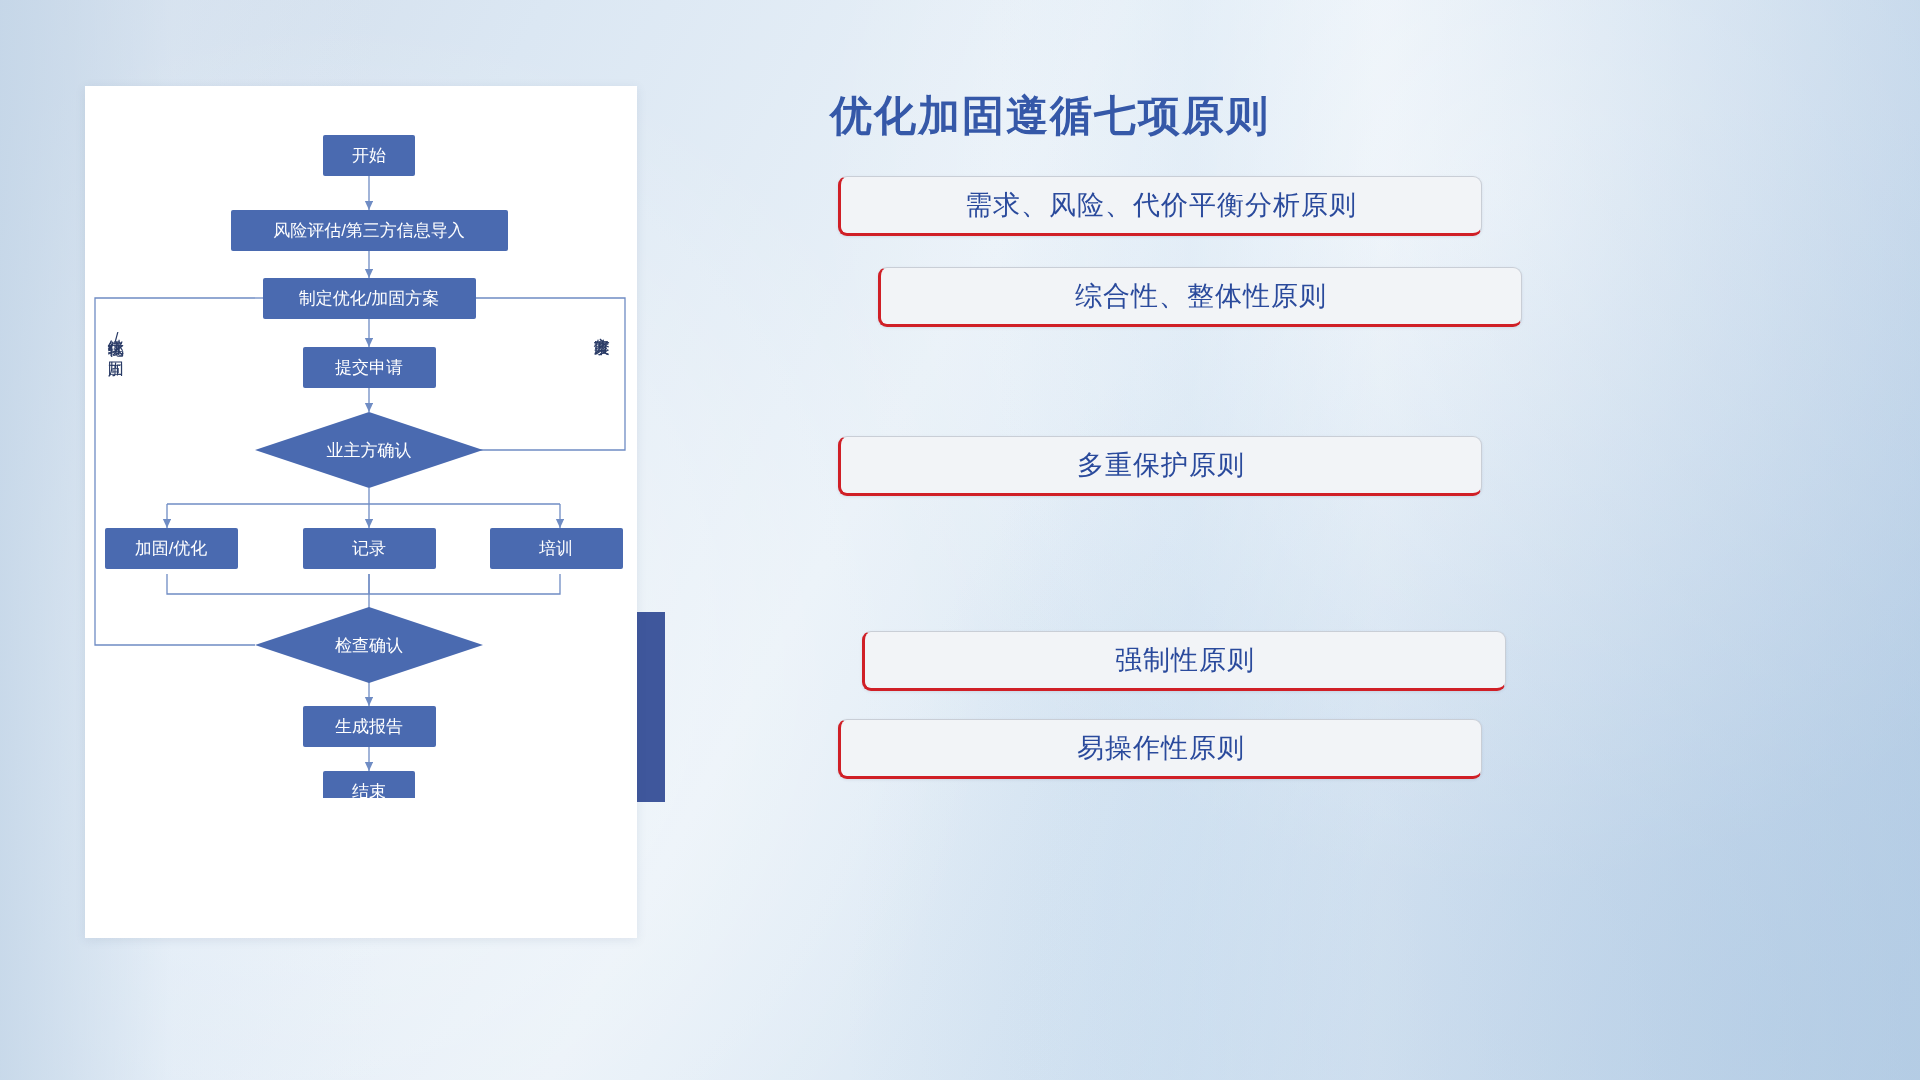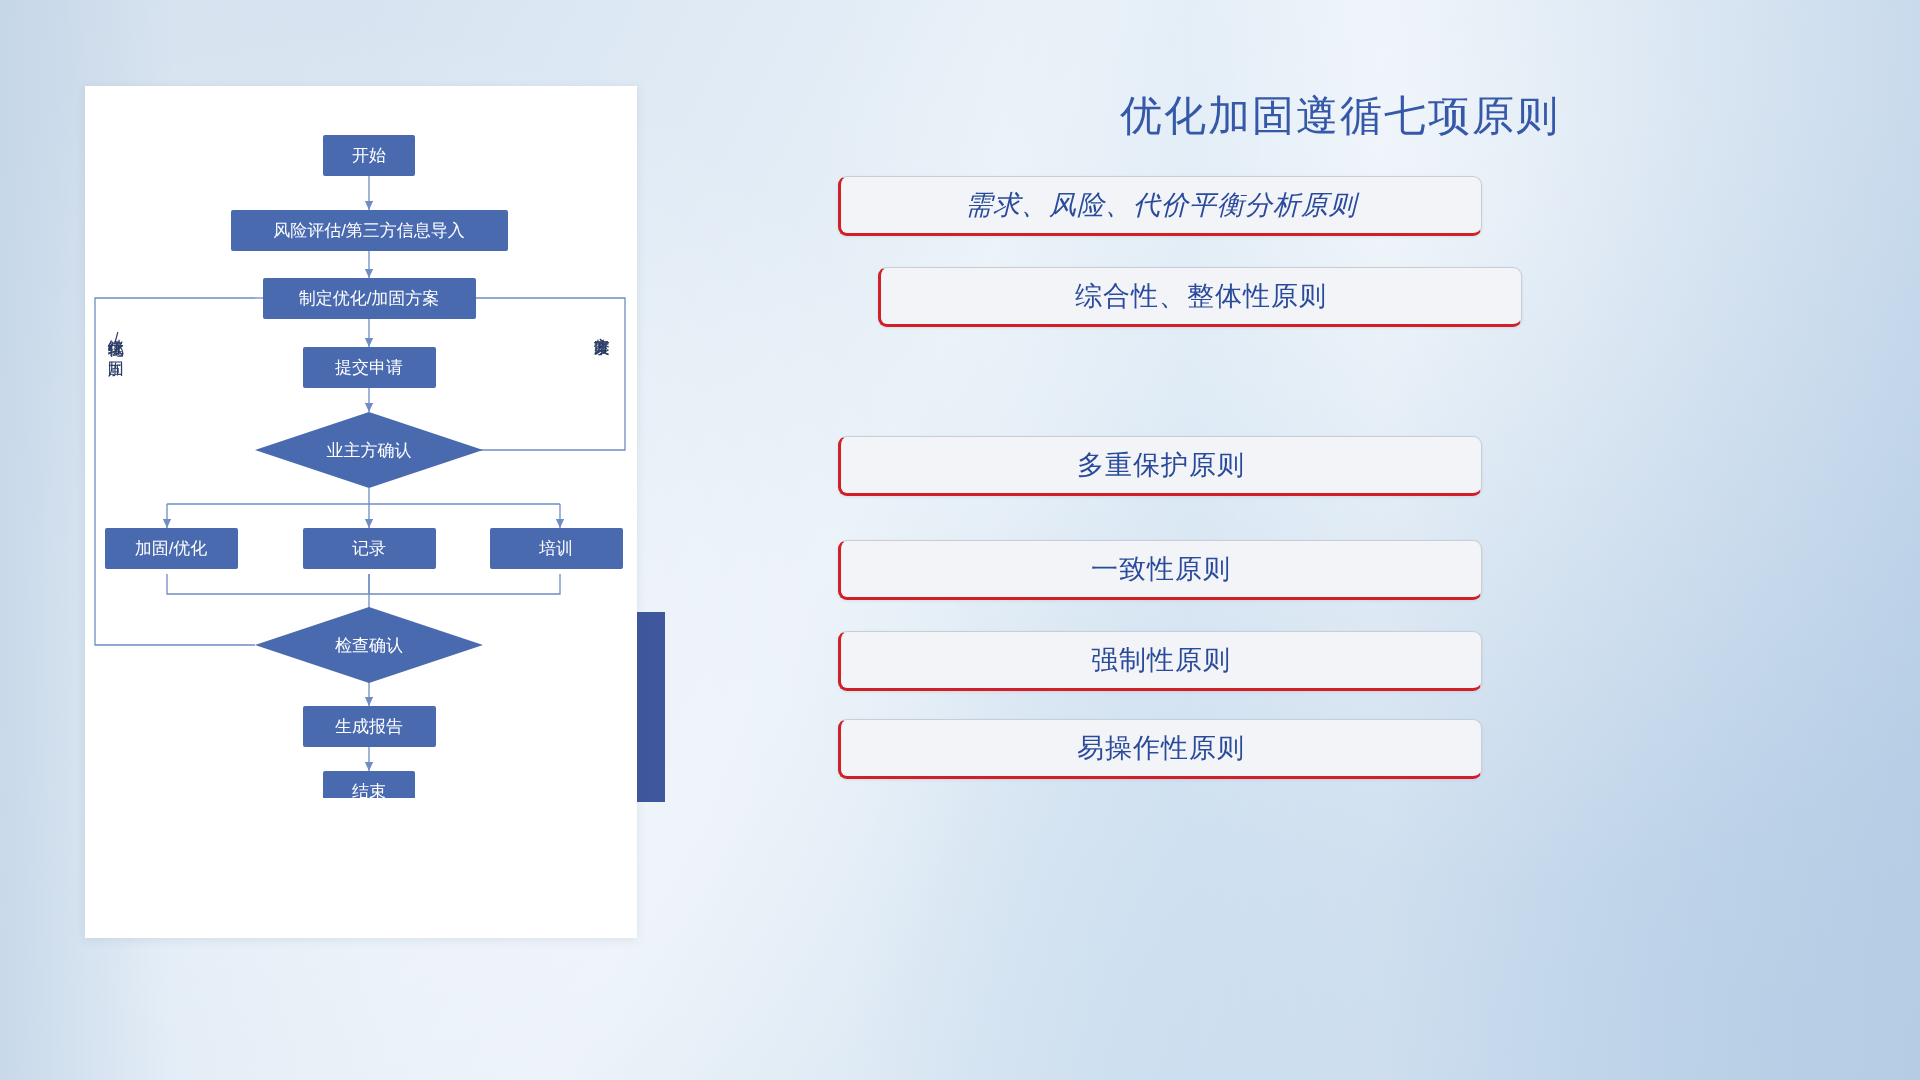--- a/index.html
+++ b/index.html
@@ -72,23 +72,22 @@
     left: 830px;
     top: 70px;
     width: 1020px;
     height: 760px;
   }
   #panel-title {
     position: absolute;
     left: 0;
     top: 18px;
     width: 100%;
-    text-align: center;
     font-size: 42px;
-    font-weight: normal;
+    font-weight: bold;
     color: #3558a8;
     letter-spacing: 2px;
   }
   .principle {
     position: absolute;
     left: 8px;
     width: 640px;
     height: 56px;
     border-radius: 9px;
     background: #f2f4f7;
@@ -188,33 +187,30 @@
       </g>
     </svg>
 
     <div class="sideLabel" style="left:22px; top:240px;">继续优化/加固</div>
     <div class="sideLabel" style="left:508px; top:238px;">方案修改</div>
   </div>
 
   <div id="right-panel">
     <div id="panel-title">优化加固遵循七项原则</div>
 
-    <div class="principle" style="top:106px;font-style:italic;">
+    <div class="principle" style="top:106px;">
       <span>需求、风险、代价平衡分析原则</span>
     </div>
     <div class="principle" style="top:197px;margin-left:40px;">
       <span>综合性、整体性原则</span>
     </div>
     <div class="principle" style="top:366px;">
       <span>多重保护原则</span>
     </div>
-    <div class="principle" style="top:470px;">
-      <span>一致性原则</span>
-    </div>
-    <div class="principle" style="top:561px;">
+    <div class="principle" style="top:561px;margin-left:24px;">
       <span>强制性原则</span>
     </div>
     <div class="principle" style="top:649px;">
       <span>易操作性原则</span>
     </div>
   </div>
 
 </div>
 
 </body></html>

